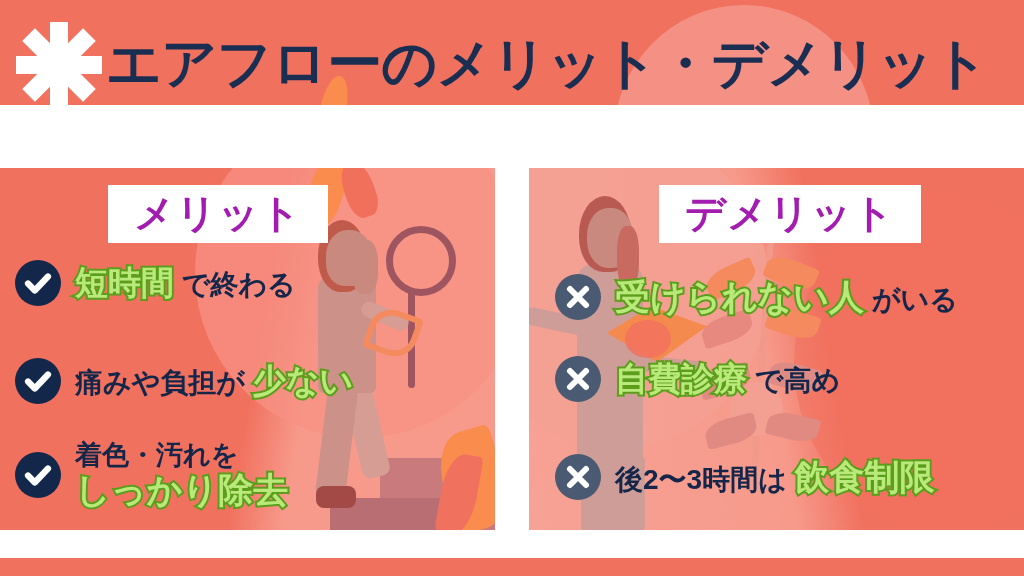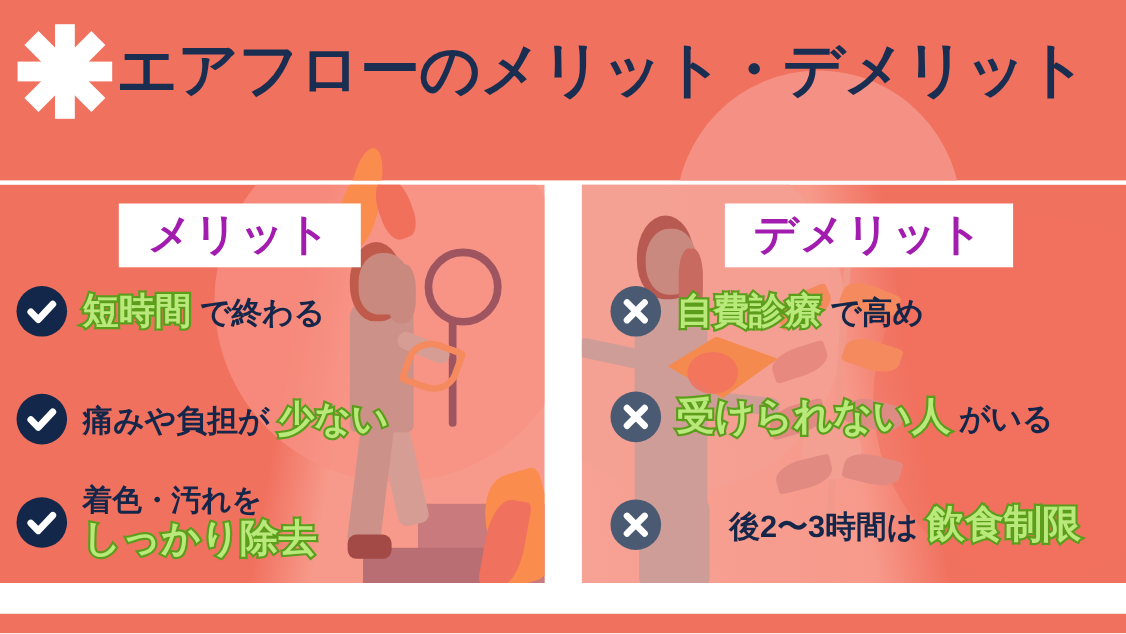--- a/index.html
+++ b/index.html
@@ -5,21 +5,21 @@
   html,body{margin:0;padding:0;background:#ffffff;}
   body{
     width:1024px;height:576px;overflow:hidden;
     font-family:"Liberation Sans","DejaVu Sans",sans-serif;
     -webkit-font-smoothing:antialiased;
   }
   .page{position:relative;width:1024px;height:576px;background:#ffffff;overflow:hidden;}
 
   
   .banner{
-    position:absolute;left:0;top:0;width:1024px;height:164px;
+    position:absolute;left:0;top:0;width:1024px;height:105px;
     background:#f1715f;overflow:hidden;
   }
   .banner-blob{
     position:absolute;right:150px;bottom:-120px;width:260px;height:220px;
     background:#f59184;border-radius:50% 50% 45% 45%/60% 60% 40% 40%;
   }
   .banner-leaf{
     position:absolute;left:320px;bottom:-40px;width:26px;height:70px;
     background:#fa8c4e;border-radius:60% 60% 40% 40%;transform:rotate(12deg);
   }
@@ -127,21 +127,21 @@
   .two-line{line-height:1.02;}
   .two-line .l1{display:block;font-size:27px;}
   .two-line .l2{display:block;margin-top:2px;}
 
   
   .mrow1{margin-top:4px;}
   .mrow2{margin-top:20px;}
   .mrow3{margin-top:16px;}
   .drow1{margin-top:4px;}
   .drow2{margin-top:18px;}
-  .drow3{margin-top:20px;gap:48px;}
+  .drow3{margin-top:20px;}
 
   
   .bottom-bar{position:absolute;left:0;bottom:0;width:1024px;height:18px;background:#f1715f;}
 </style>
 </head>
 <body>
 
 <div class="page">
 
   <div class="banner">
@@ -243,51 +243,51 @@
       <div class="d-hairtail"></div>
       <div class="d-arm"></div>
       <div class="d-arm2"></div>
       <div class="d-kite"></div>
       <div class="d-kite2"></div>
 
       <div class="ph ph-demerit">デメリット</div>
 
       <div class="bullets">
 
+        <div class="brow r2 drow2">
+          <div class="icon icon-x">
+            <svg viewBox="0 0 46 46">
+              <path d="M15 15 L31 31 M31 15 L15 31" fill="none" stroke="#ffffff" stroke-width="6" stroke-linecap="round"></path>
+            </svg>
+          </div>
+          <div class="btext">
+            <span class="hl big">受けられない人</span>
+            <span class="plain">がいる</span>
+          </div>
+        </div>
+
         <div class="brow r2 drow1">
           <div class="icon icon-x">
             <svg viewBox="0 0 46 46">
               <path d="M15 15 L31 31 M31 15 L15 31" fill="none" stroke="#ffffff" stroke-width="6" stroke-linecap="round"></path>
             </svg>
           </div>
           <div class="btext">
             <span class="hl">自費診療</span>
             <span class="plain">で高め</span>
           </div>
         </div>
 
-        <div class="brow r2 drow2">
+        <div class="brow r2 drow3">
           <div class="icon icon-x">
             <svg viewBox="0 0 46 46">
               <path d="M15 15 L31 31 M31 15 L15 31" fill="none" stroke="#ffffff" stroke-width="6" stroke-linecap="round"></path>
             </svg>
           </div>
           <div class="btext">
-            <span class="hl big">受けられない人</span>
-            <span class="plain">がいる</span>
-          </div>
-        </div>
-
-        <div class="brow r2 drow3">
-          <div class="icon icon-x">
-            <svg viewBox="0 0 46 46">
-              <path d="M15 15 L31 31 M31 15 L15 31" fill="none" stroke="#ffffff" stroke-width="6" stroke-linecap="round"></path>
-            </svg>
-          </div>
-          <div class="btext">
             <span class="plain">後2〜3時間は</span>
             <span class="hl big">飲食制限</span>
           </div>
         </div>
 
       </div>
     </div>
 
   </div>
 

